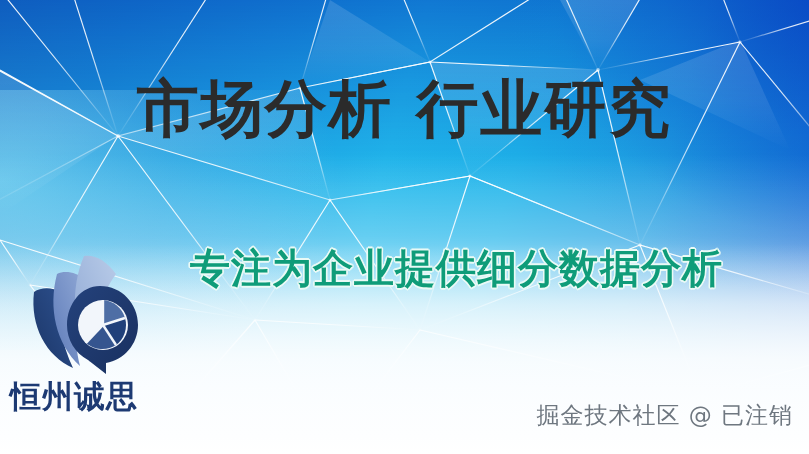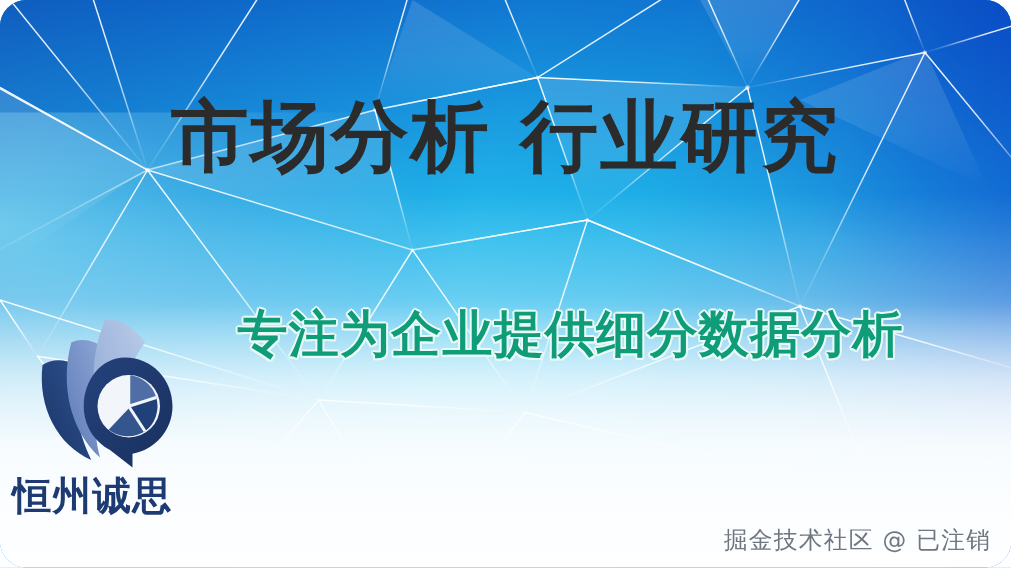--- a/index.html
+++ b/index.html
@@ -10,21 +10,20 @@
   body {
     font-family: "Liberation Sans", "DejaVu Sans", sans-serif;
   }
 
   #banner {
     position: relative;
     width: 809px;
     height: 454px;
     overflow: hidden;
     background: #0a7fd4;
-    border-radius: 21px;
   }
 
   
   .bg-base {
     position: absolute;
     inset: 0;
     background:
       linear-gradient(to bottom,
         rgba(255,255,255,0.00) 0%,
         rgba(255,255,255,0.00) 34%,
@@ -148,22 +147,22 @@
     letter-spacing: 1px;
     color: #1d3a73;
     white-space: nowrap;
     font-family: "DejaVu Sans", "Liberation Sans", sans-serif;
   }
 
   
   .watermark {
     position: absolute;
     right: 16px;
-    bottom: 12px;
-    font-size: 19px;
+    bottom: 27px;
+    font-size: 23px;
     line-height: 1;
     color: #6e7780;
     letter-spacing: 1px;
     white-space: nowrap;
     font-family: "DejaVu Sans", "Liberation Sans", sans-serif;
     text-shadow: 0 1px 0 rgba(255,255,255,0.95);
   }
 </style>
 </head>
 <body>

